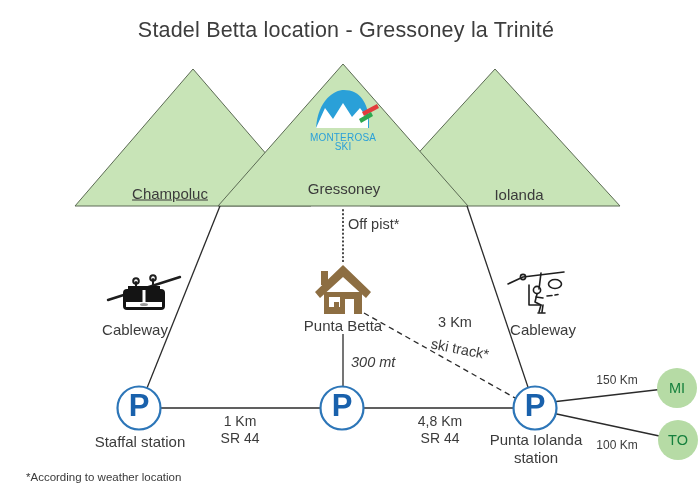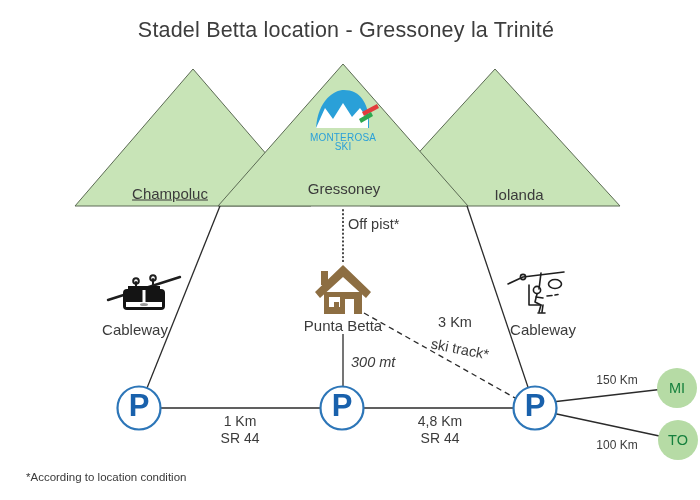--- a/index.html
+++ b/index.html
@@ -114,28 +114,31 @@
   <div class="lbl" style="left:331px;top:325px;">Punta Betta</div>
   <div class="lbl la s145" style="left:339px;top:362px;font-style:italic;">300 mt</div>
 
   <div class="lbl" style="left:123px;top:329px;">Cableway</div>
   <div class="lbl" style="left:531px;top:329px;">Cableway</div>
 
   <div class="lbl p-letter" style="left:127px;top:407px;">P</div>
   <div class="lbl p-letter" style="left:330px;top:407px;">P</div>
   <div class="lbl p-letter" style="left:523px;top:407px;">P</div>
 
+  <div class="lbl" style="left:128px;top:441px;">Staffal station</div>
+  <div class="lbl two-line" style="left:524px;top:431px;">Punta Iolanda
+station</div>
 
   <div class="lbl s14" style="left:228px;top:421px;">1 Km</div>
   <div class="lbl s14" style="left:228px;top:438px;">SR 44</div>
   <div class="lbl s14" style="left:428px;top:421px;">4,8 Km</div>
   <div class="lbl s14" style="left:428px;top:438px;">SR 44</div>
 
   <div class="lbl s145" style="left:443px;top:322px;">3 Km</div>
   <div class="lbl s145 rot" style="left:448px;top:349px;">ski track*</div>
 
   <div class="lbl s135" style="left:605px;top:380px;">150 Km</div>
   <div class="lbl s135" style="left:605px;top:445px;">100 Km</div>
   <div class="lbl city-txt" style="left:665px;top:388px;">MI</div>
   <div class="lbl city-txt" style="left:666px;top:440px;">TO</div>
 
-  <div class="lbl la foot" style="left:14px;top:477px;">*According to location condition</div>
+  <div class="lbl la foot" style="left:14px;top:477px;">*According to weather location</div>
 </div>
 
 </body></html>

